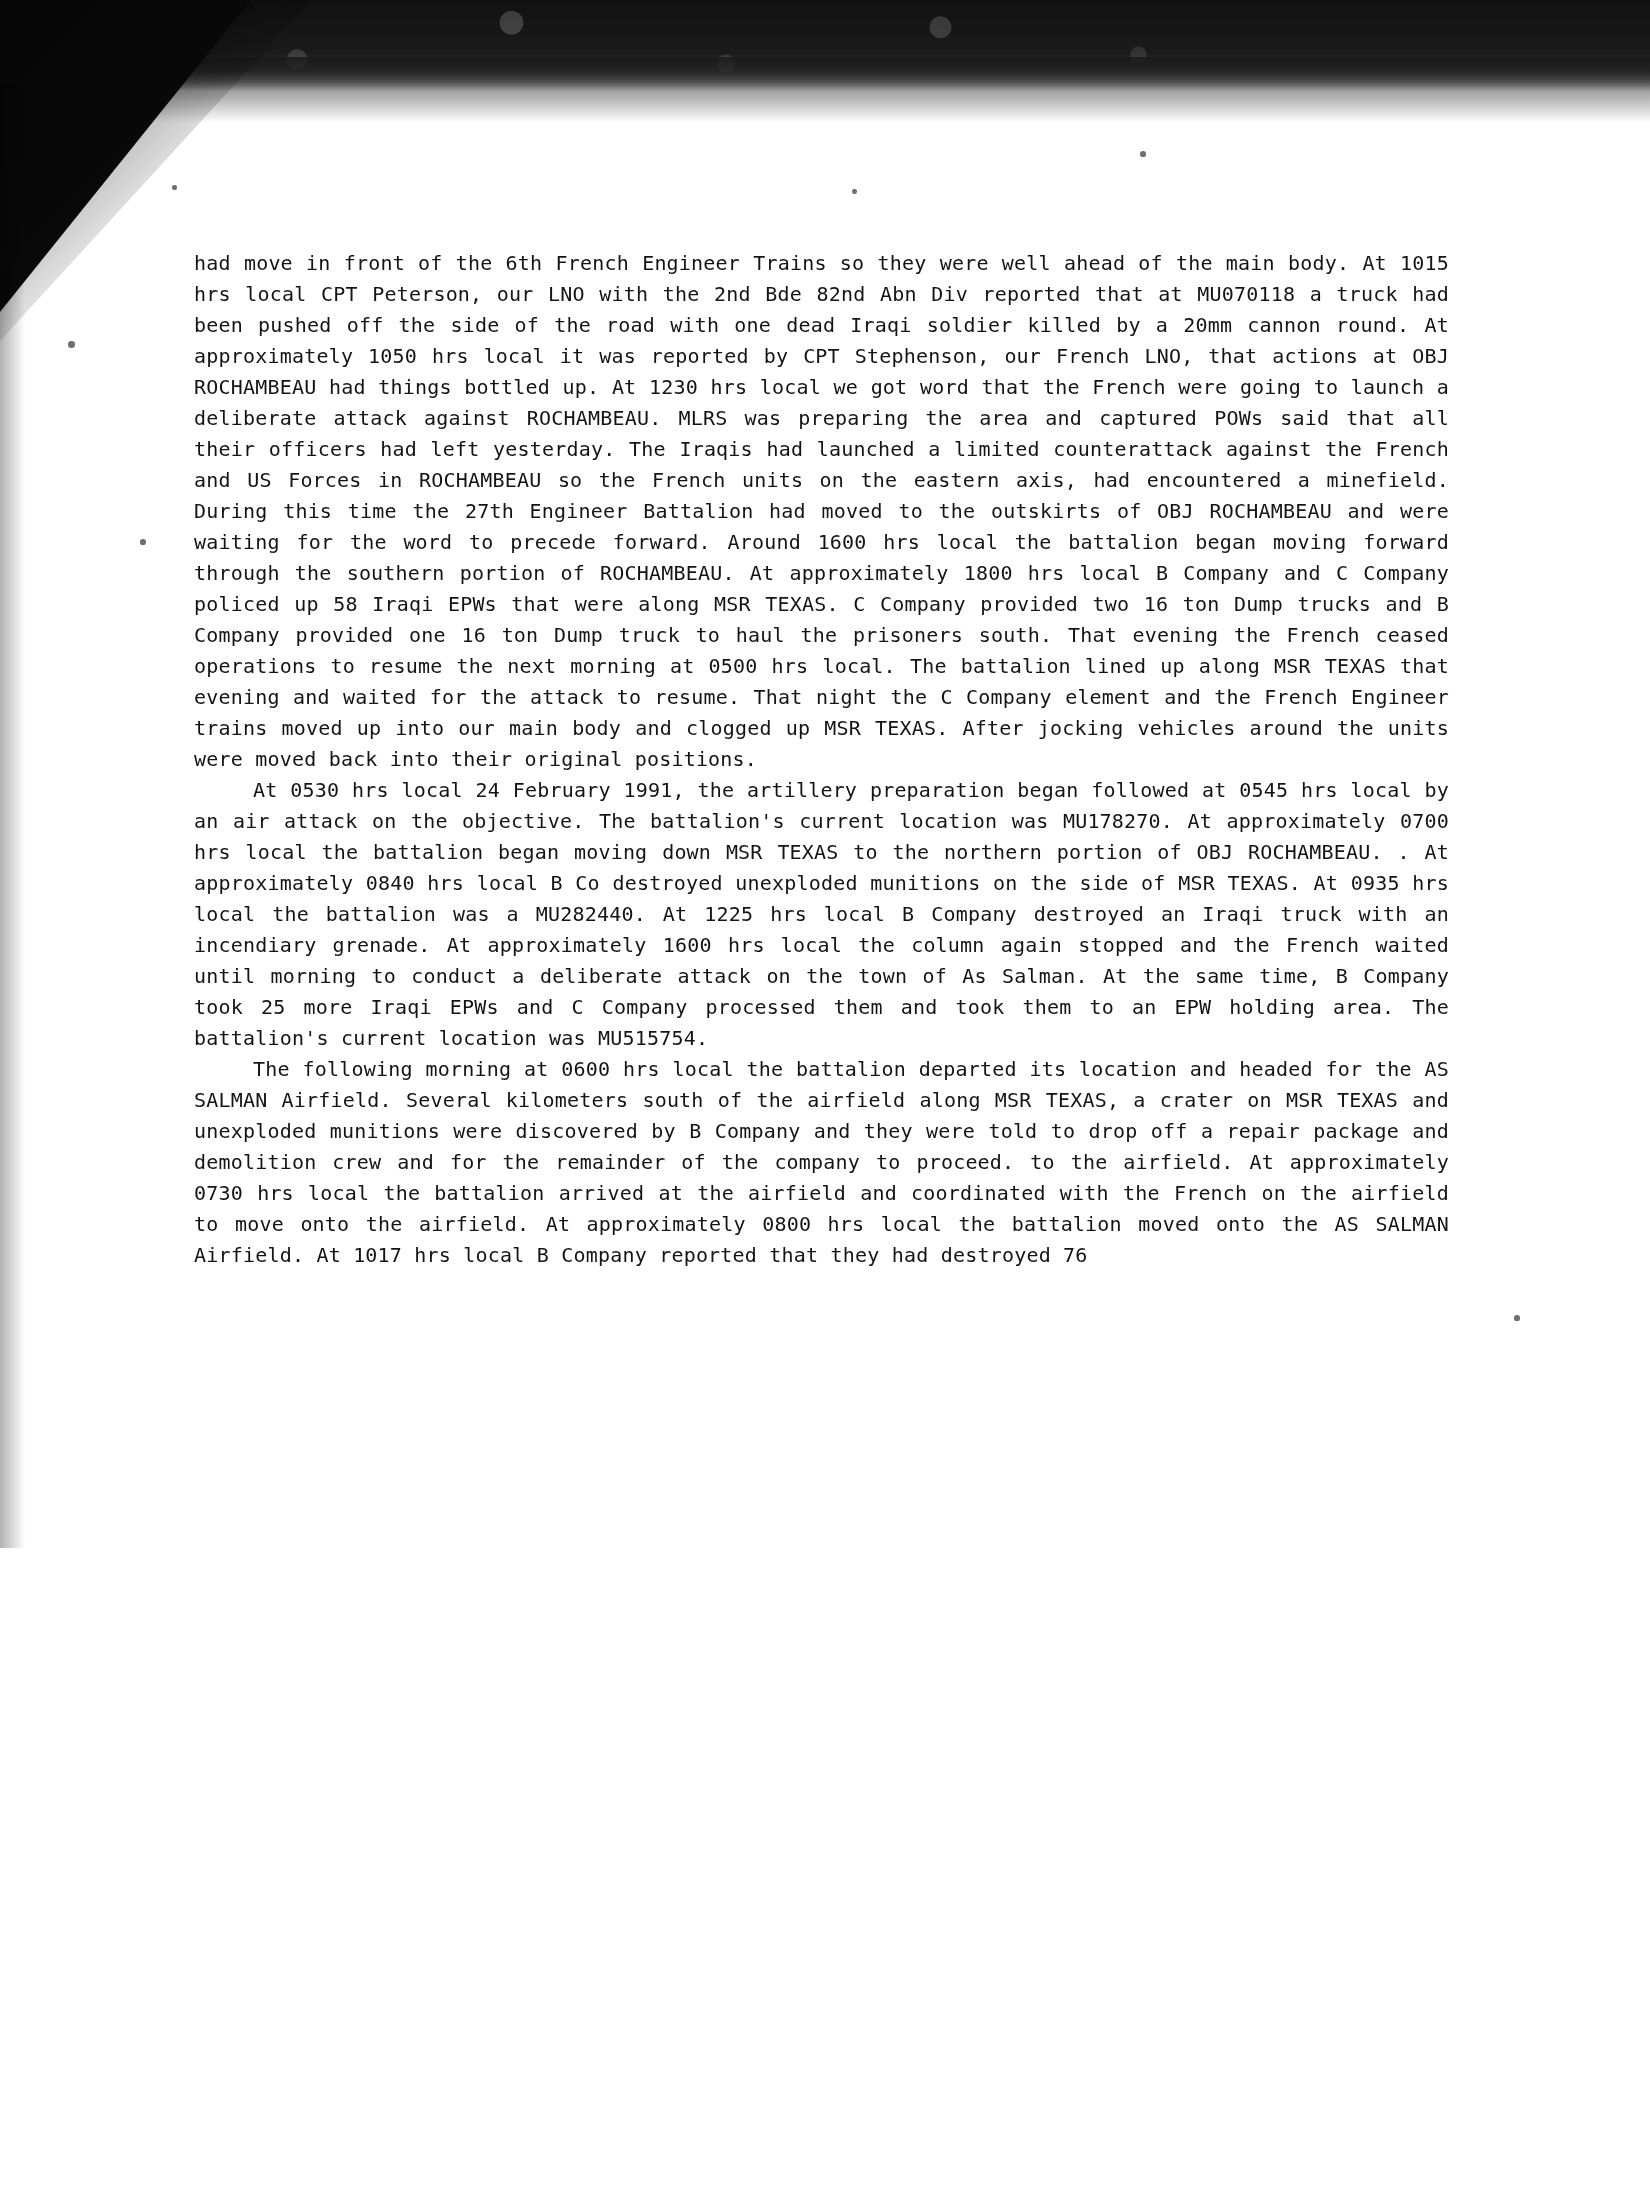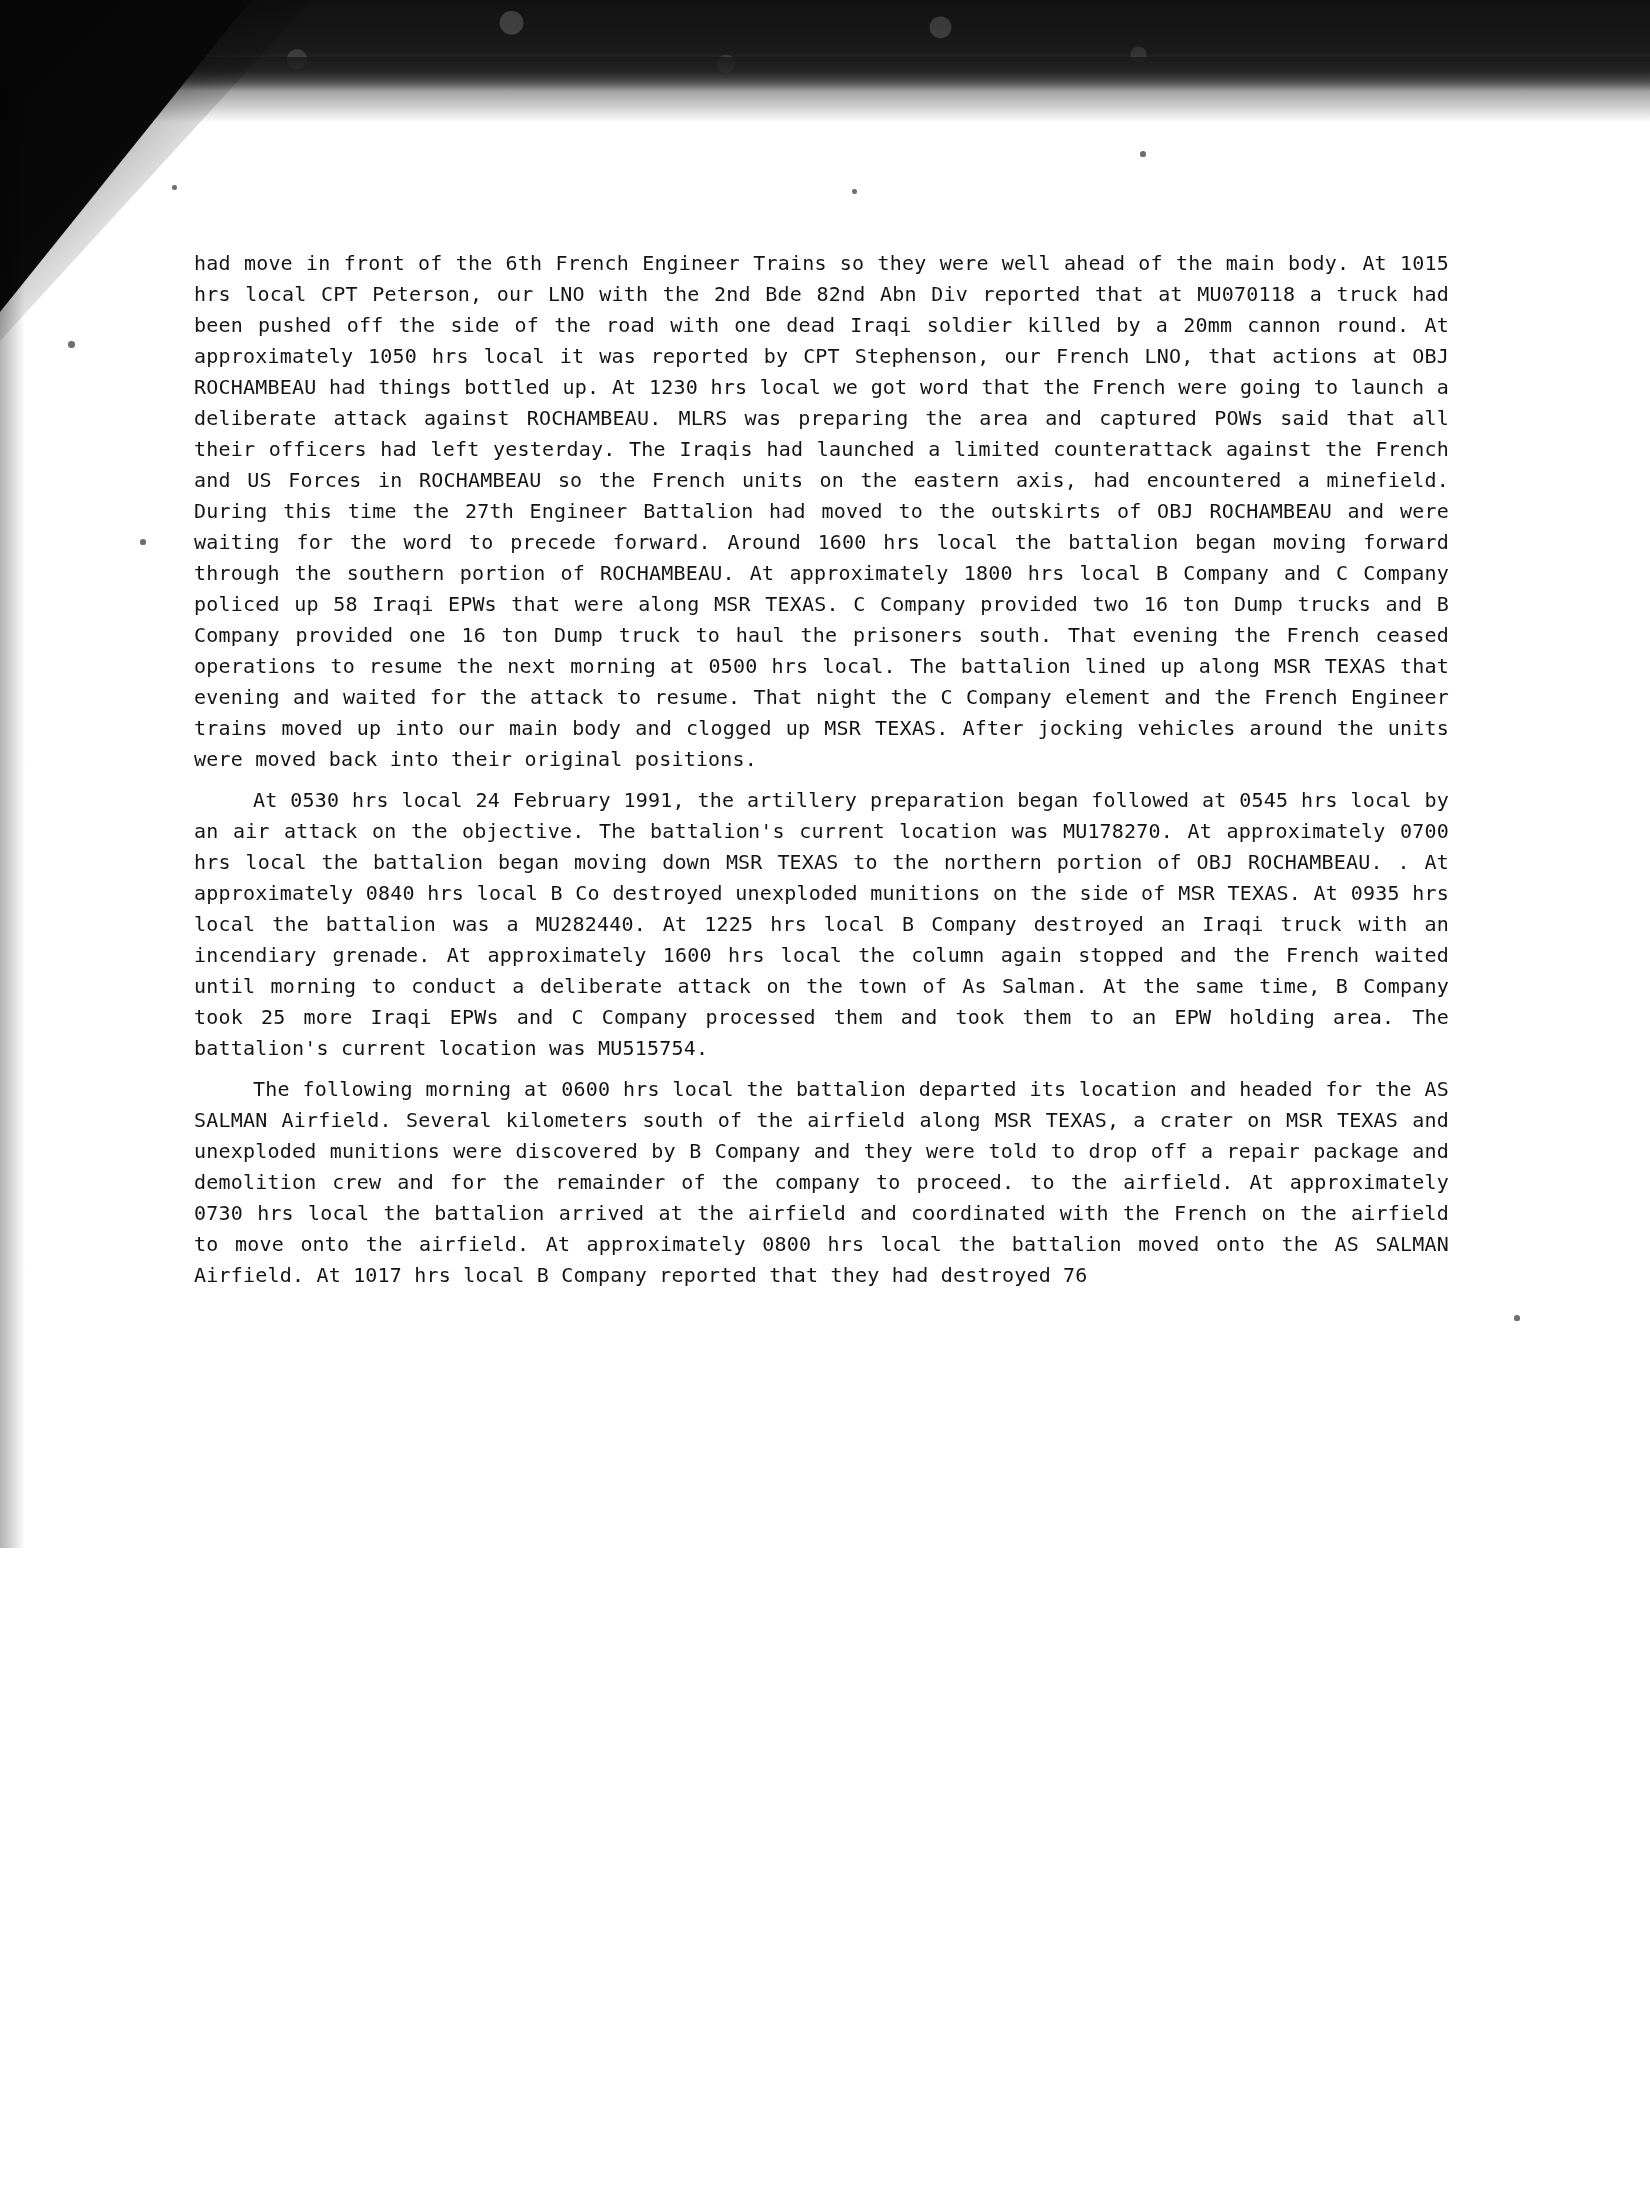--- a/index.html
+++ b/index.html
@@ -84,21 +84,21 @@
     font-size: 20px;
     line-height: 31px;
     letter-spacing: 0.2px;
   }
   .para {
     margin: 0;
     text-align: justify;
     text-justify: inter-word;
   }
   .para + .para {
-    margin-top: 10px;
+    margin-top: 0;
   }
   .indent {
     text-indent: 59px;
   }
   .page-number {
     position: absolute;
     left: 0;
     top: 1708px;
     width: 1255px;
     text-align: center;

